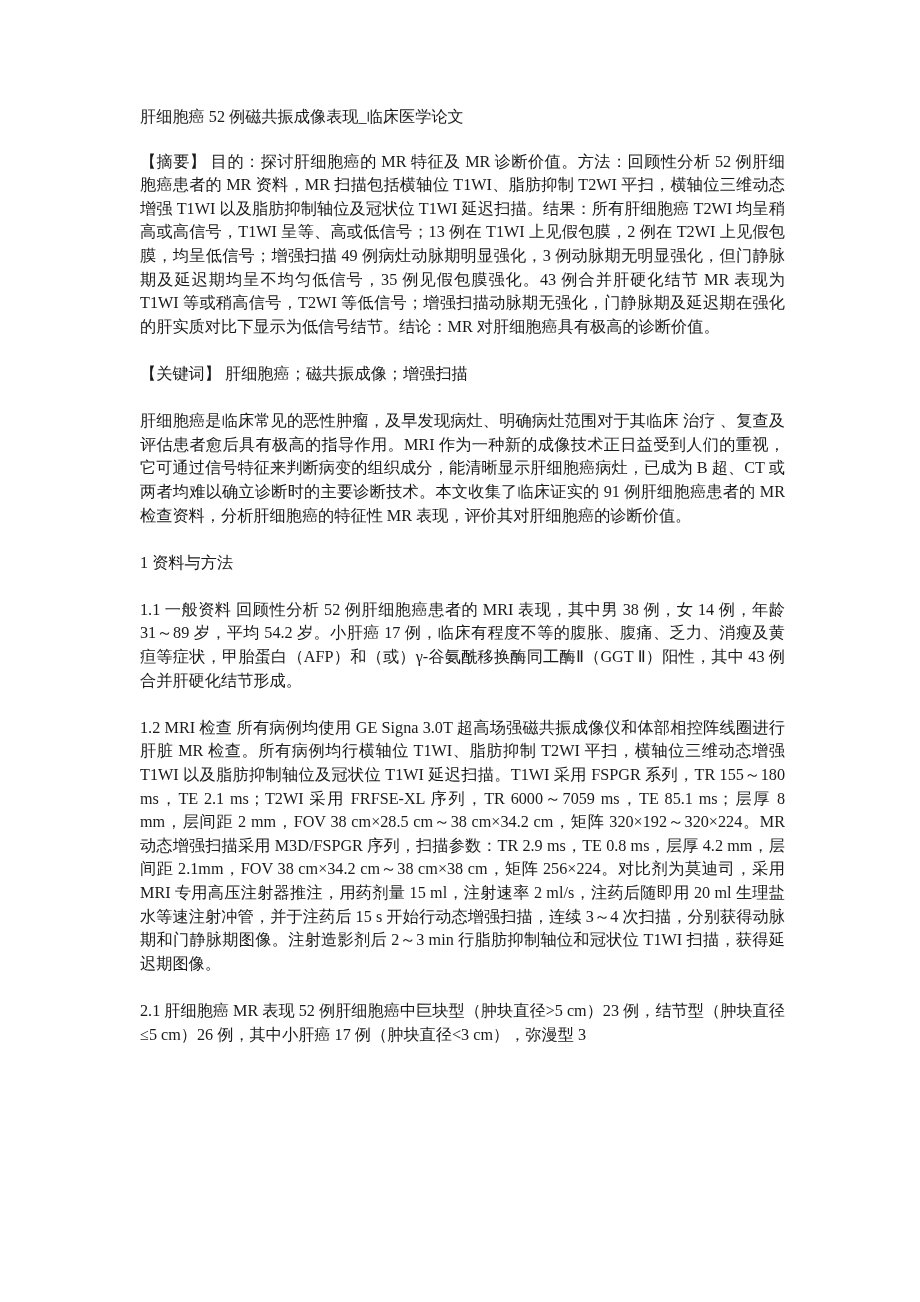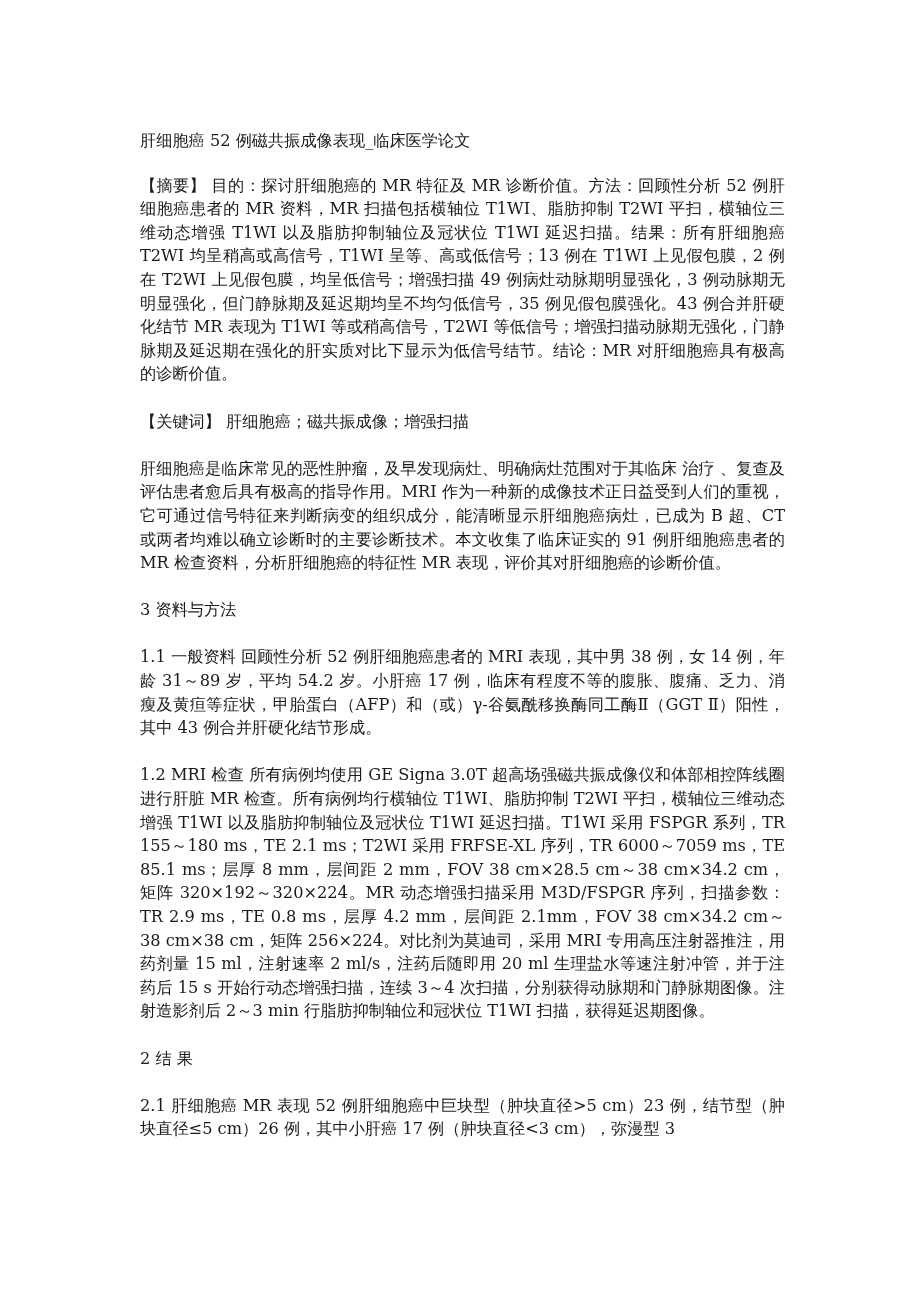--- a/index.html
+++ b/index.html
@@ -2,41 +2,40 @@
 <html><head>
 <meta charset="utf-8">
 <style>
   html, body { margin: 0; padding: 0; background: #ffffff; }
   body {
     width: 920px; height: 1302px; position: relative; overflow: hidden;
     font-family: "DejaVu Serif", "Liberation Serif", serif;
     color: #1a1a1a;
   }
   .page {
-    position: absolute; left: 140px; top: 129px; width: 645px;
-    font-size: 16.2px; line-height: 23.6px;
+    position: absolute; left: 140px; top: 106px; width: 645px;
+    font-size: 16.2px; line-height: 23.6px; font-family: Liberation Serif, serif;
   }
   .para { margin: 0 0 23.6px 0; text-align: justify; text-justify: inter-ideograph; }
   .title { margin-bottom: 21px; }
   .lbl { font-weight: normal; }
 </style>
 </head>
 <body>
 
 <div class="page">
   <p class="para title">肝细胞癌 52 例磁共振成像表现_临床医学论文</p>
 
   <p class="para"><span class="lbl">【摘要】</span><span> 目的：探讨肝细胞癌的 MR 特征及 MR 诊断价值。方法：回顾性分析 52 例肝细胞癌患者的 MR 资料，MR 扫描包括横轴位 T1WI、脂肪抑制 T2WI 平扫，横轴位三维动态增强 T1WI 以及脂肪抑制轴位及冠状位 T1WI 延迟扫描。结果：所有肝细胞癌 T2WI 均呈稍高或高信号，T1WI 呈等、高或低信号；13 例在 T1WI 上见假包膜，2 例在 T2WI 上见假包膜，均呈低信号；增强扫描 49 例病灶动脉期明显强化，3 例动脉期无明显强化，但门静脉期及延迟期均呈不均匀低信号，35 例见假包膜强化。43 例合并肝硬化结节 MR 表现为 T1WI 等或稍高信号，T2WI 等低信号；增强扫描动脉期无强化，门静脉期及延迟期在强化的肝实质对比下显示为低信号结节。结论：MR 对肝细胞癌具有极高的诊断价值。</span></p>
 
   <p class="para"><span class="lbl">【关键词】</span><span> 肝细胞癌；磁共振成像；增强扫描</span></p>
 
   <p class="para">肝细胞癌是临床常见的恶性肿瘤，及早发现病灶、明确病灶范围对于其临床 治疗 、复查及评估患者愈后具有极高的指导作用。MRI 作为一种新的成像技术正日益受到人们的重视，它可通过信号特征来判断病变的组织成分，能清晰显示肝细胞癌病灶，已成为 B 超、CT 或两者均难以确立诊断时的主要诊断技术。本文收集了临床证实的 91 例肝细胞癌患者的 MR 检查资料，分析肝细胞癌的特征性 MR 表现，评价其对肝细胞癌的诊断价值。</p>
 
-  <p class="para">3 资料与方法</p>
+  <p class="para">1 资料与方法</p>
 
   <p class="para">1.1 一般资料 回顾性分析 52 例肝细胞癌患者的 MRI 表现，其中男 38 例，女 14 例，年龄 31～89 岁，平均 54.2 岁。小肝癌 17 例，临床有程度不等的腹胀、腹痛、乏力、消瘦及黄疸等症状，甲胎蛋白（AFP）和（或）γ-谷氨酰移换酶同工酶Ⅱ（GGT Ⅱ）阳性，其中 43 例合并肝硬化结节形成。</p>
 
   <p class="para">1.2 MRI 检查 所有病例均使用 GE Signa 3.0T 超高场强磁共振成像仪和体部相控阵线圈进行肝脏 MR 检查。所有病例均行横轴位 T1WI、脂肪抑制 T2WI 平扫，横轴位三维动态增强 T1WI 以及脂肪抑制轴位及冠状位 T1WI 延迟扫描。T1WI 采用 FSPGR 系列，TR 155～180 ms，TE 2.1 ms；T2WI 采用 FRFSE-XL 序列，TR 6000～7059 ms，TE 85.1 ms；层厚 8 mm，层间距 2 mm，FOV 38 cm×28.5 cm～38 cm×34.2 cm，矩阵 320×192～320×224。MR 动态增强扫描采用 M3D/FSPGR 序列，扫描参数：TR 2.9 ms，TE 0.8 ms，层厚 4.2 mm，层间距 2.1mm，FOV 38 cm×34.2 cm～38 cm×38 cm，矩阵 256×224。对比剂为莫迪司，采用 MRI 专用高压注射器推注，用药剂量 15 ml，注射速率 2 ml/s，注药后随即用 20 ml 生理盐水等速注射冲管，并于注药后 15 s 开始行动态增强扫描，连续 3～4 次扫描，分别获得动脉期和门静脉期图像。注射造影剂后 2～3 min 行脂肪抑制轴位和冠状位 T1WI 扫描，获得延迟期图像。</p>
 
-  <p class="para">2 结 果</p>
 
   <p class="para">2.1 肝细胞癌 MR 表现 52 例肝细胞癌中巨块型（肿块直径&gt;5 cm）23 例，结节型（肿块直径≤5 cm）26 例，其中小肝癌 17 例（肿块直径&lt;3 cm），弥漫型 3</p>
 </div>
 
 </body></html>

